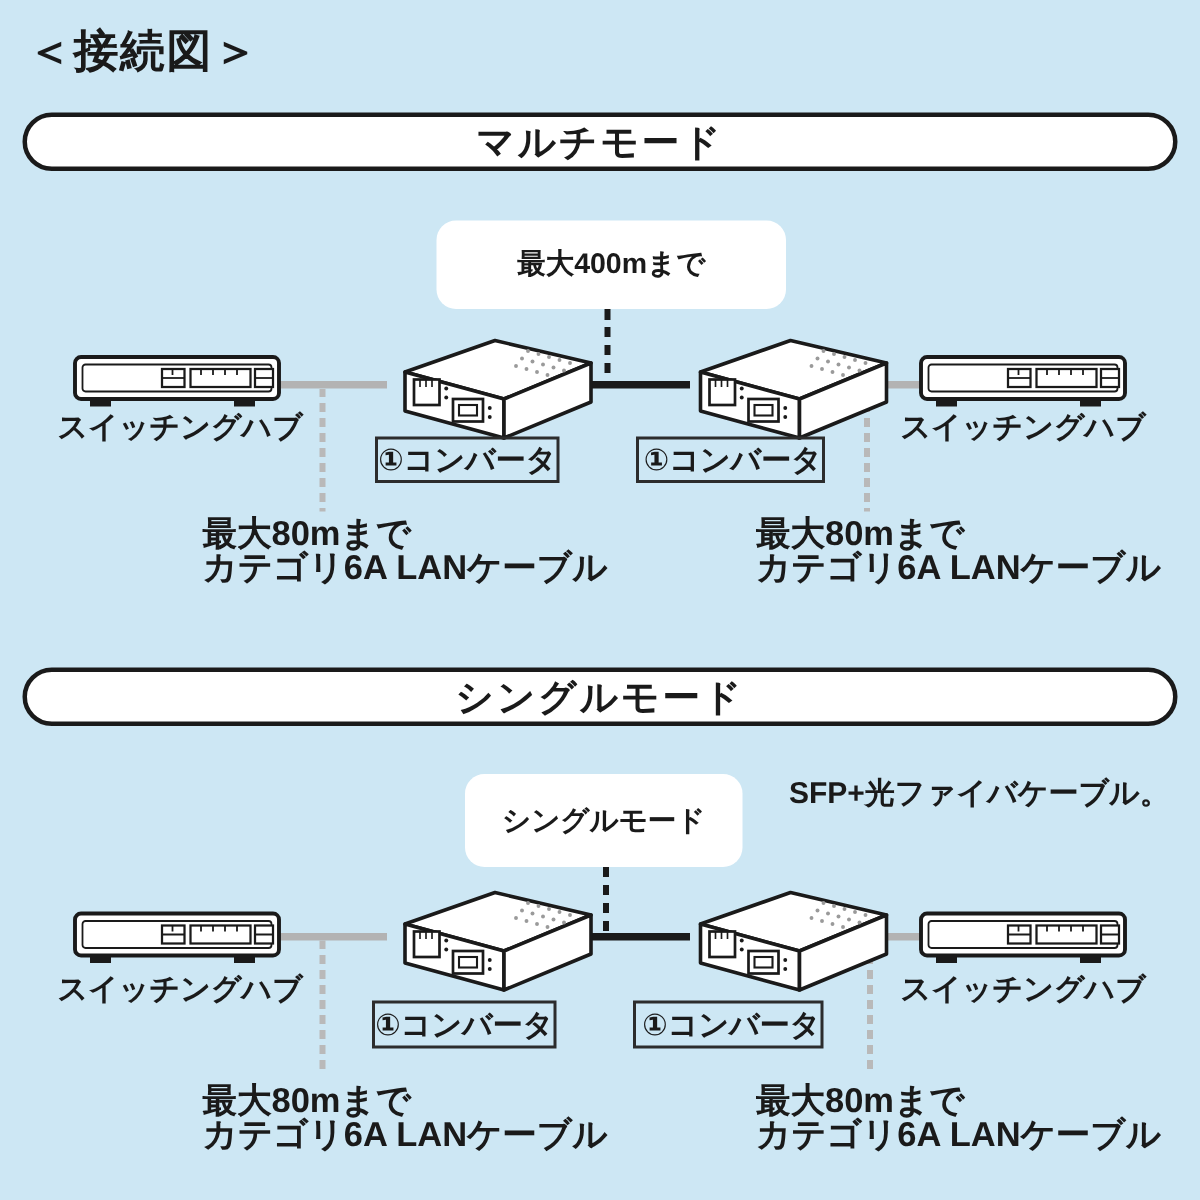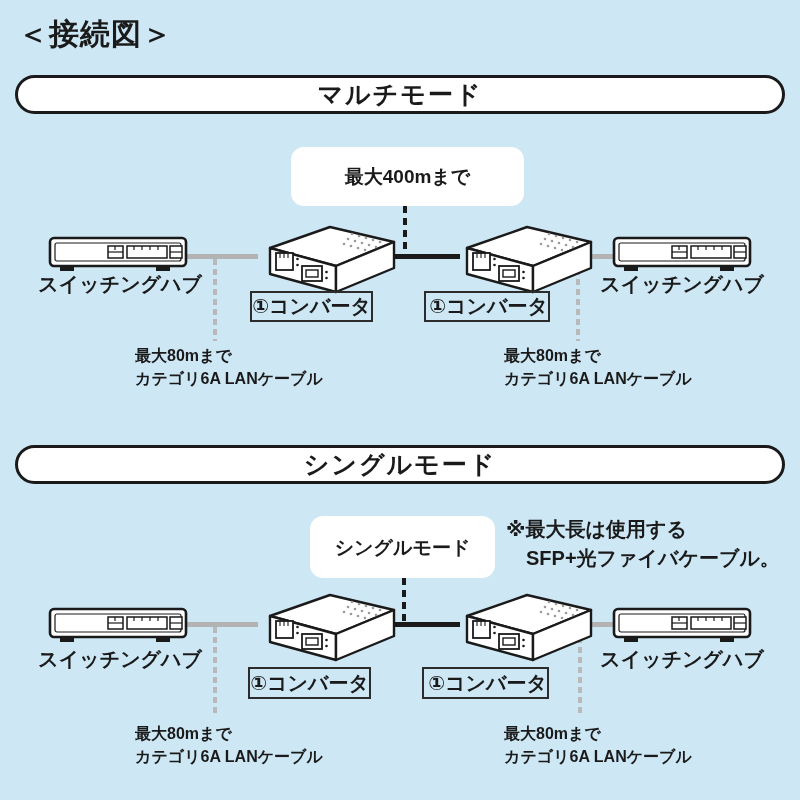--- a/index.html
+++ b/index.html
@@ -39,21 +39,21 @@
     background:repeating-linear-gradient(to bottom,var(--dash-gray) 0 6px,transparent 6px 10px);
   }
   .cable-gray{height:5px;background:var(--lan-gray);}
   .cable-black{height:5px;background:var(--ink);}
   .hub-label{width:164px;text-align:right;font-size:20px;font-family:Liberation Serif, serif;}
   .conv-box{
     border:2px solid #2c2c2c;
     display:flex;align-items:center;justify-content:flex-end;
     font-size:20px;
   }
-  .cable-note{font-size:16px;line-height:23px;}
+  .cable-note{font-size:23px;line-height:23px;}
   .footnote{font-size:20px;line-height:29px;}
   .footnote .indent{padding-left:20px;}
   svg.dev{overflow:visible;}
 </style>
 </head>
 <body>
 
 <svg width="0" height="0" style="position:absolute" aria-hidden="true">
   <defs>
     <symbol id="hub" viewBox="0 0 140 42">
@@ -157,21 +157,20 @@
   </div>
 
   <div class="abs pill" style="left:15px;top:445px;width:770px;height:39px;">
     <span>シングルモード</span>
   </div>
 
   <div class="abs callout" style="left:310px;top:516px;width:185px;height:62px;">
     <span>シングルモード</span>
   </div>
   <div class="abs footnote" style="left:506px;top:515px;">
-    <div>※最大長は使用する</div>
     <div class="indent">SFP+光ファイバケーブル。</div>
   </div>
   <div class="abs dash-v-black" style="left:402px;top:578px;height:46px;"></div>
 
   <div class="abs cable-gray" style="left:183px;top:622px;width:75px;"></div>
   <div class="abs cable-gray" style="left:545px;top:622px;width:80px;"></div>
   <div class="abs cable-black" style="left:350px;top:622px;width:110px;"></div>
   <div class="abs dash-v-gray" style="left:213px;top:627px;height:86px;"></div>
   <div class="abs dash-v-gray" style="left:578px;top:627px;height:86px;"></div>
 

